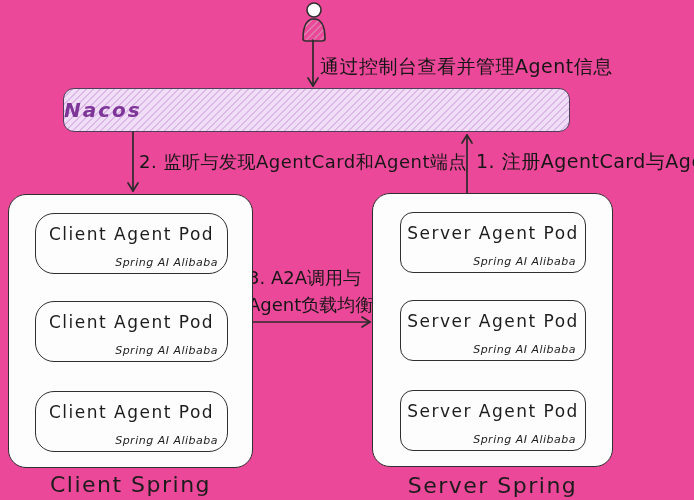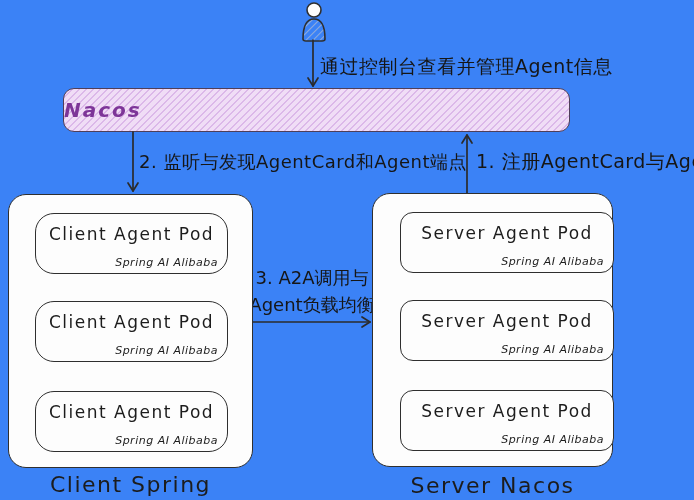--- a/index.html
+++ b/index.html
@@ -1,37 +1,37 @@
 <!DOCTYPE html>
 <html><head>
 <meta charset="utf-8">
 <style>
   html, body { margin: 0; padding: 0; background: #ffffff; }
   .canvas {
     position: relative;
     width: 694px;
     height: 500px;
-    background: #3b82f6;
+    background: #ec4899;
     font-family: "DejaVu Sans", sans-serif;
     color: #1c1c1c;
     overflow: hidden;
   }
   .abs { position: absolute; }
 
   
   .actor-icon { left: 294px; top: 2px; width: 40px; height: 40px; }
 
   
   .lbl { position: absolute; white-space: nowrap; color: #161616; }
   .console-label { left: 320px; top: 54px; font-size: 19px; letter-spacing: 0.5px; }
   .discover-label { left: 139px; top: 150px; font-size: 18px; letter-spacing: 0.5px; }
   .register-label { left: 476px; top: 149px; font-size: 19px; letter-spacing: 0.5px; }
   .invoke-label {
     left: 248px; top: 264px; width: 128px;
-    font-size: 18px; text-align: center; line-height: 27px;
+    font-size: 18px; text-align: left; line-height: 27px;
   }
 
   
   .nacos {
     left: 63px; top: 88px; width: 507px; height: 44px;
     box-sizing: border-box;
     border: 1.6px solid #4f3f58;
     border-radius: 11px;
     background-color: #f0ddf6;
     background-image: repeating-linear-gradient(
@@ -60,21 +60,21 @@
   .server-group { left: 372px; top: 193px; width: 241px; height: 274px; }
 
   .pod {
     position: absolute;
     box-sizing: border-box;
     border: 1.4px solid #2f2f2f;
     border-radius: 13px;
     background: #fdfdfd;
   }
   .client-group .pod { left: 26px; width: 193px; height: 61px; border-radius: 19px; }
-  .server-group .pod { left: 27px; width: 214px; height: 61px; }
+  .server-group .pod { left: 27px; width: 186px; height: 61px; }
   .pod-1 { top: 18px; }
   .pod-2 { top: 106px; }
   .pod-3 { top: 196px; }
   .pod-title {
     position: absolute; left: 0; right: 0; top: 10px;
     text-align: center; font-size: 17px; letter-spacing: 1.5px;
   }
   .pod-subtitle {
     position: absolute; right: 9px; bottom: 4px;
     font-size: 11px; font-style: italic; letter-spacing: 0.5px;
@@ -169,15 +169,15 @@
     </div>
     <div class="pod pod-2">
       <div class="pod-title">Server Agent Pod</div>
       <div class="pod-subtitle">Spring AI Alibaba</div>
     </div>
     <div class="pod pod-3">
       <div class="pod-title">Server Agent Pod</div>
       <div class="pod-subtitle">Spring AI Alibaba</div>
     </div>
   </div>
-  <div class="group-label server-group-label">Server Nacos</div>
+  <div class="group-label server-group-label">Server Spring</div>
 
 </div>
 
 </body></html>

